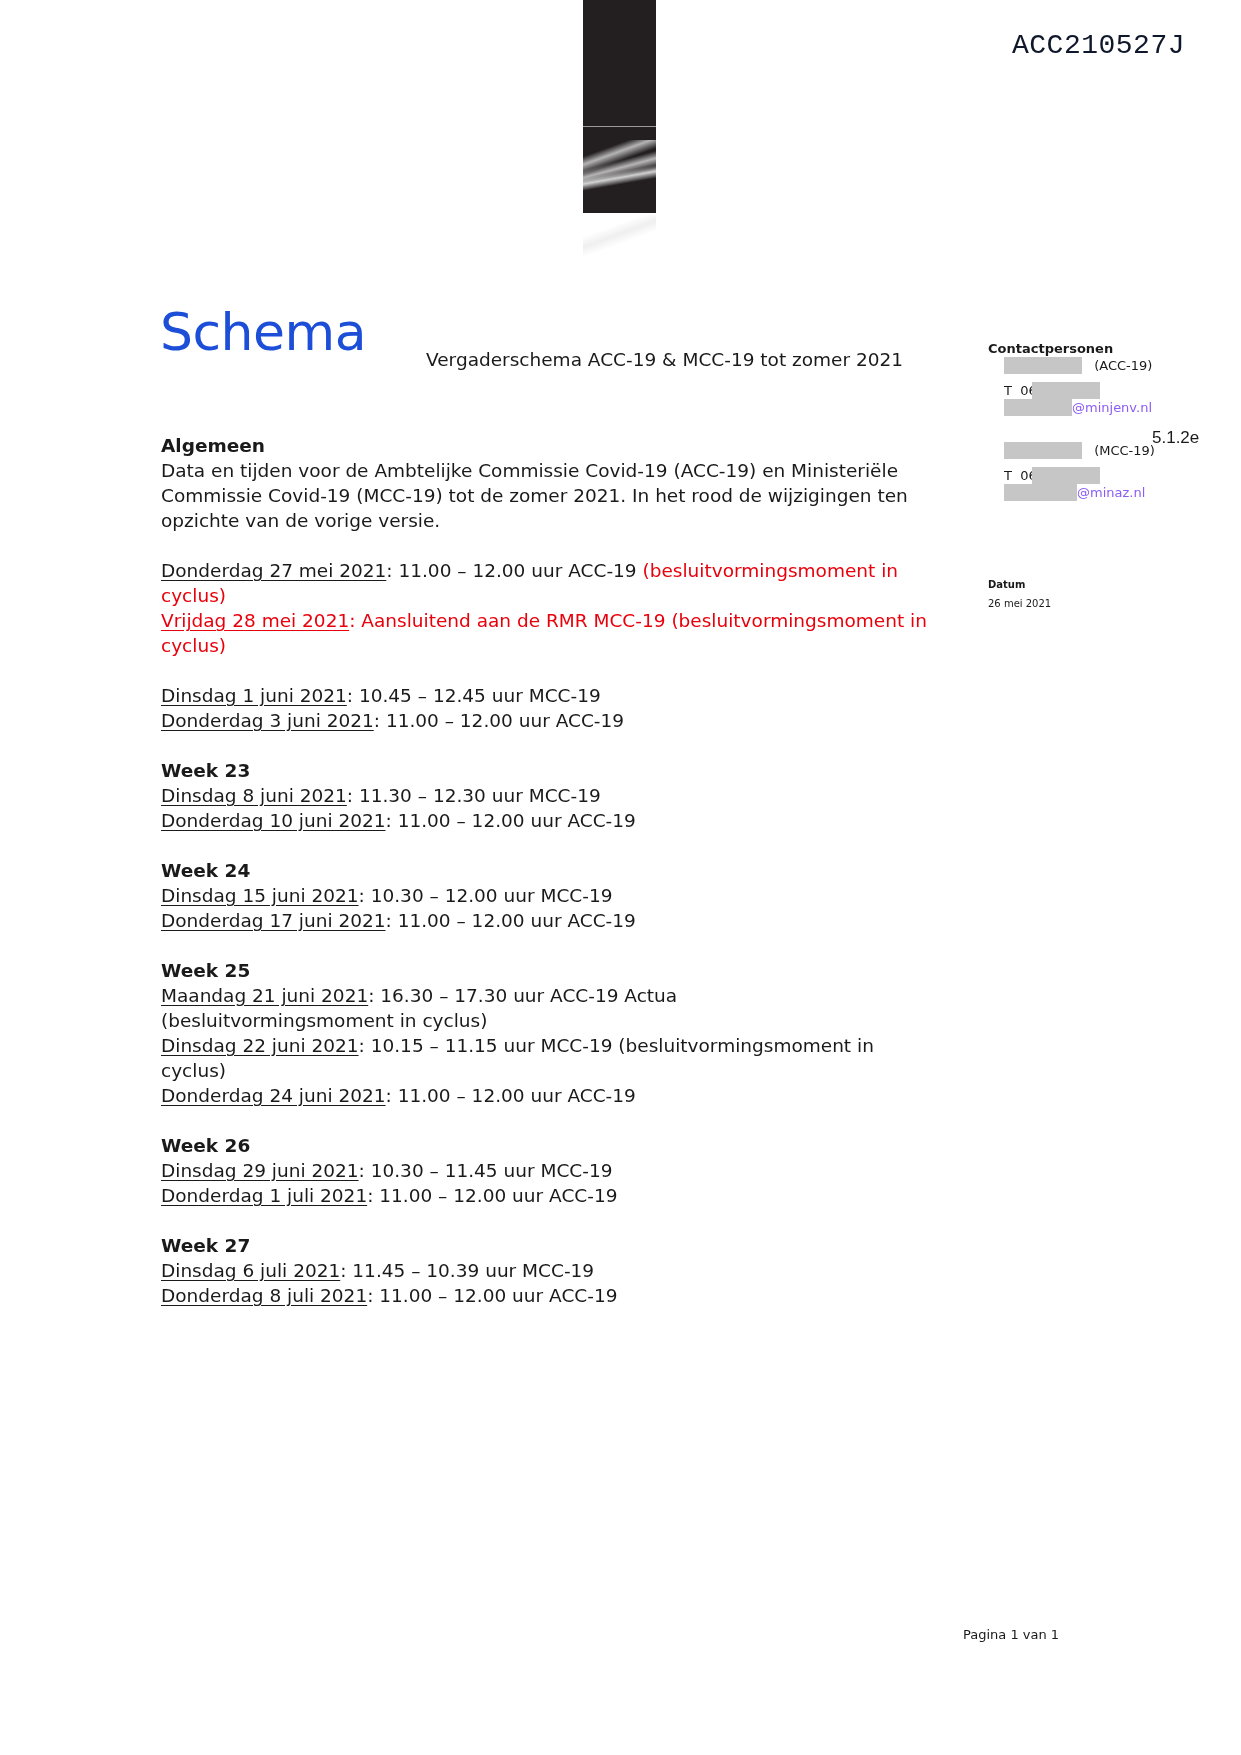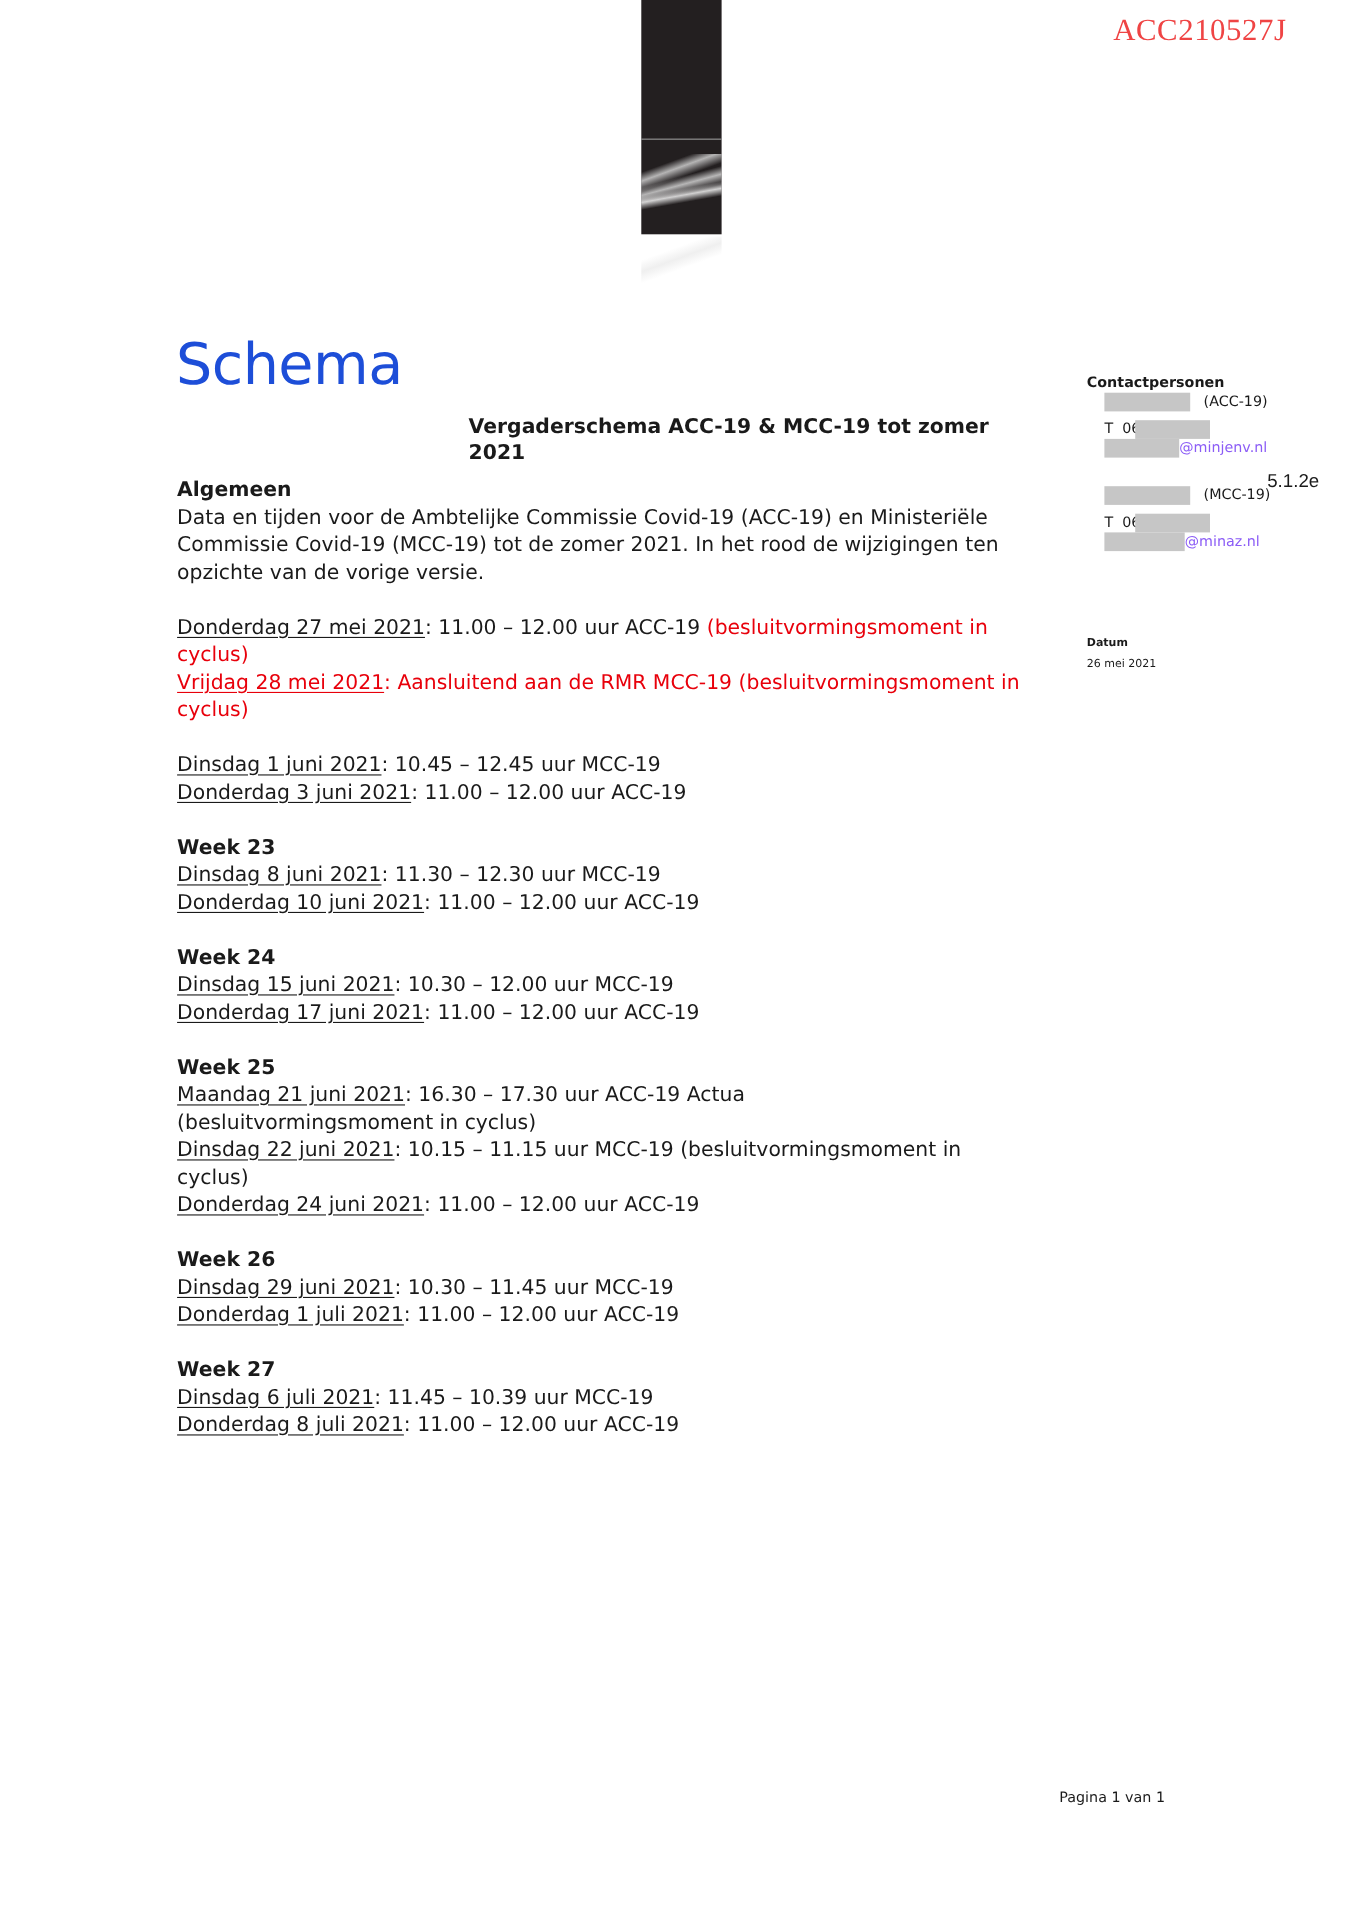--- a/index.html
+++ b/index.html
@@ -1,22 +1,22 @@
 <!DOCTYPE html>
 <html><head>
   <meta charset="utf-8">
   <style>
     html, body { margin: 0; padding: 0; background: #ffffff; }
     body {
       width: 1241px; height: 1755px; position: relative; overflow: hidden;
       font-family: "DejaVu Sans", sans-serif; color: #1a1a1a;
     }
     .doc-id {
-      position: absolute; left: 1012px; top: 12px;
-      font-family: Liberation Serif, serif; font-size: 28px; color: #ef4444;
+      position: absolute; left: 1012px; top: 30px;
+      font-family: Liberation Mono, monospace; font-size: 28px; color: #0f172a;
       letter-spacing: 0.5px;
     }
     .logo-bar {
       position: absolute; left: 583px; top: 0; width: 73px; height: 213px;
       background: #231f20;
     }
     .logo-line {
       position: absolute; left: 0; top: 126px; width: 73px; height: 1px; background: #9a9a9a;
     }
     .logo-streaks {
@@ -30,21 +30,21 @@
       position: absolute; left: 583px; top: 215px; width: 73px; height: 45px;
       background: linear-gradient(160deg, transparent 30%, rgba(210,210,210,0.35) 45%, transparent 60%);
     }
     .title {
       position: absolute; left: 160px; top: 302px;
       font-size: 52px; font-weight: normal; color: #1d4ed8;
       font-family: "DejaVu Sans", sans-serif; letter-spacing: -0.5px;
     }
     .subtitle {
       position: absolute; left: 426px; top: 348px; width: 500px;
-      font-size: 18.5px; font-weight: bold; line-height: 23px; margin-top: 29px;
+      font-size: 18.5px; font-weight: normal; line-height: 23px;
     }
     .main {
       position: absolute; left: 161px; top: 433px; width: 780px;
       font-size: 18.5px; line-height: 25px;
     }
     .section { margin-bottom: 25px; }
     .section-head { font-weight: bold; }
     .date { text-decoration: underline; text-underline-offset: 3px; }
     .red { color: #e8000b; }
     .b { font-weight: normal; }

